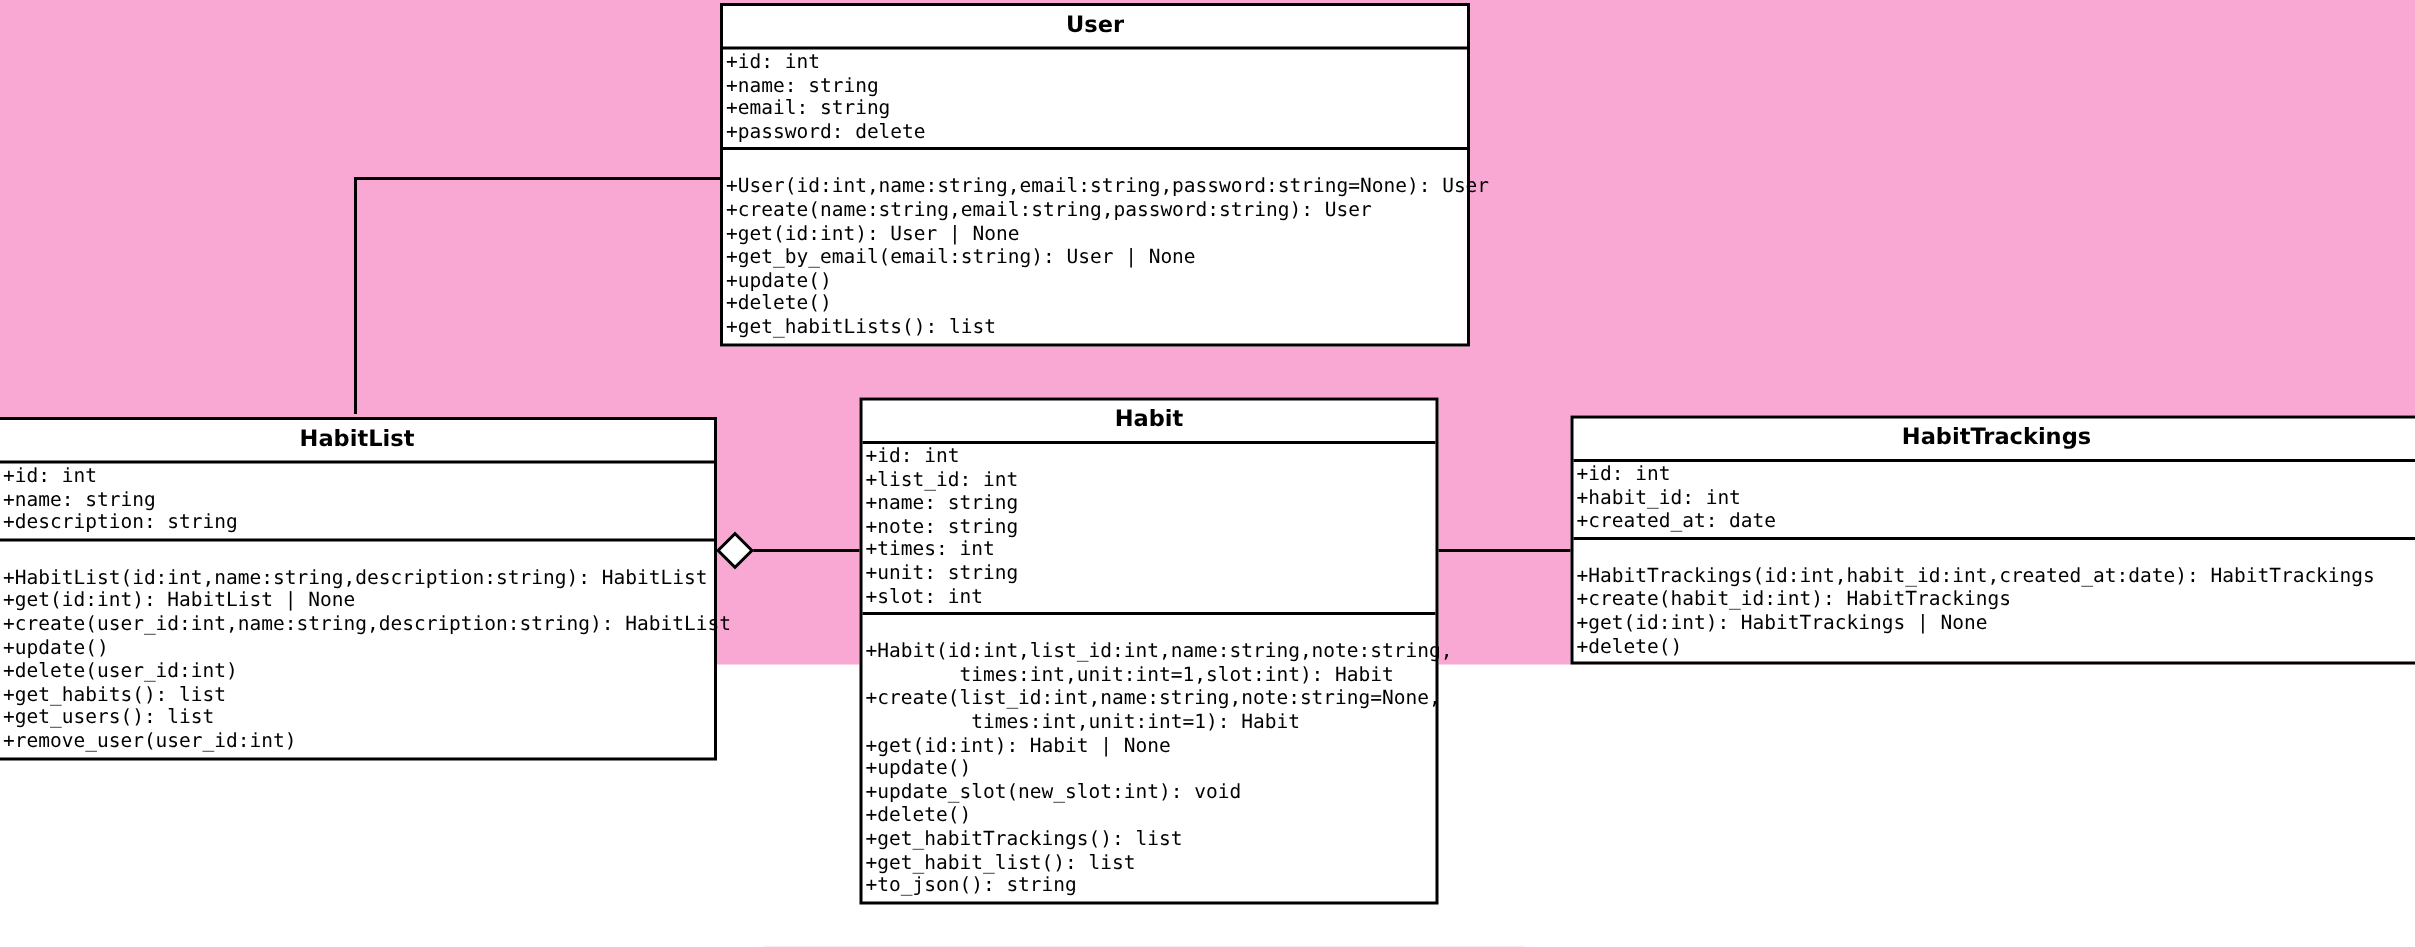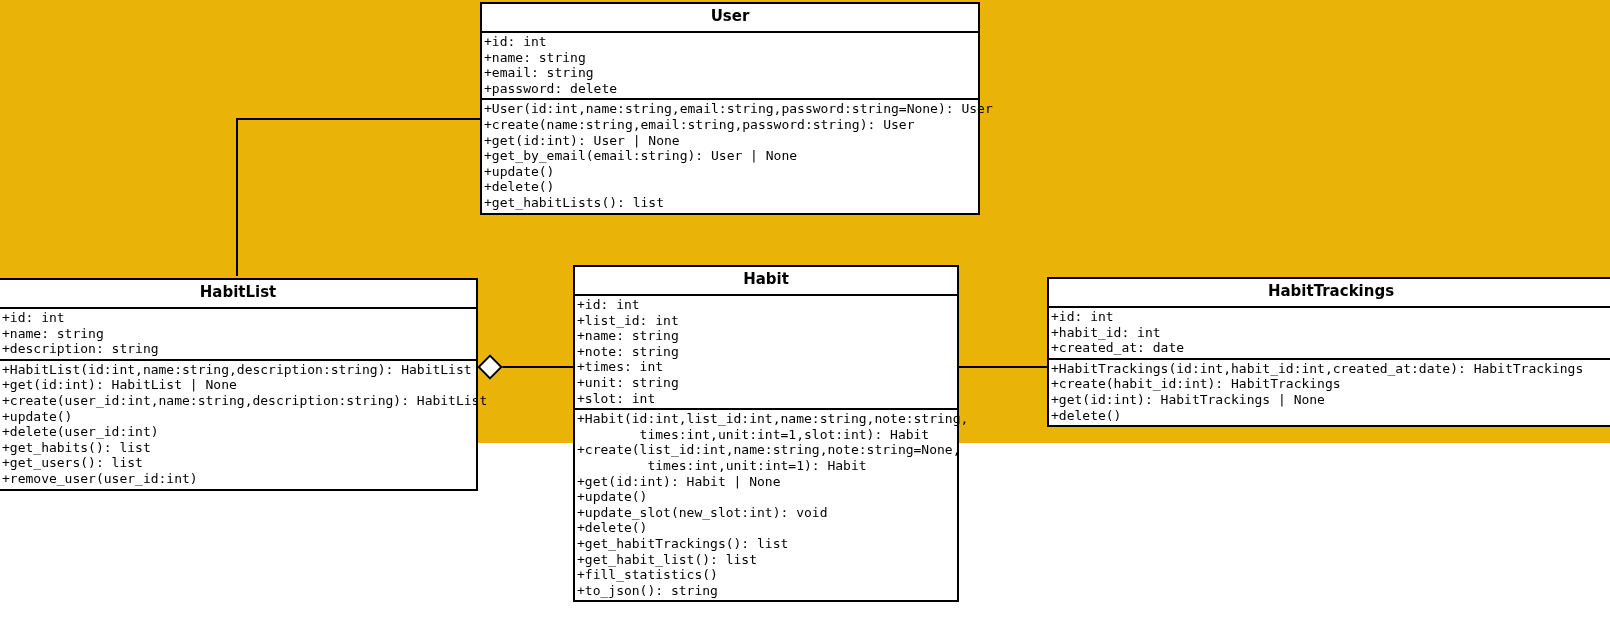--- a/index.html
+++ b/index.html
@@ -10,21 +10,21 @@
   body {
     font-family: "Liberation Sans", sans-serif;
     width: 1610px;
     height: 631px;
     overflow: hidden;
   }
   #canvas {
     position: relative;
     width: 1610px;
     height: 443px;
-    background: #eab308;
+    background: #f9a8d4;
   }
 
   
   .uml-class {
     position: absolute;
     box-sizing: border-box;
     background: #ffffff;
     border: 2px solid #000000;
     overflow: visible;
   }
@@ -40,20 +40,21 @@
     white-space: nowrap;
     overflow: hidden;
   }
   .uml-section {
     border-bottom: 2px solid #000000;
     padding: 1px 0 2px 0;
     overflow: visible;
   }
   .uml-section.last {
     border-bottom: none;
+    margin-top: 16px;
   }
   .uml-row {
     font-family: "DejaVu Sans Mono", "Liberation Mono", monospace;
     font-size: 13px;
     line-height: 15.6px;
     color: #000000;
     white-space: pre;
     padding-left: 2px;
     height: 15.6px;
     overflow: visible;
@@ -143,21 +144,20 @@
       <div class="uml-row">+Habit(id:int,list_id:int,name:string,note:string,</div>
       <div class="uml-row">        times:int,unit:int=1,slot:int): Habit</div>
       <div class="uml-row">+create(list_id:int,name:string,note:string=None,</div>
       <div class="uml-row">         times:int,unit:int=1): Habit</div>
       <div class="uml-row">+get(id:int): Habit | None</div>
       <div class="uml-row">+update()</div>
       <div class="uml-row">+update_slot(new_slot:int): void</div>
       <div class="uml-row">+delete()</div>
       <div class="uml-row">+get_habitTrackings(): list</div>
       <div class="uml-row">+get_habit_list(): list</div>
-      <div class="uml-row">+fill_statistics()</div>
       <div class="uml-row">+to_json(): string</div>
     </div>
   </div>
 
   <div class="uml-class" style="left:1047px; top:277px; width:568px;">
     <div class="uml-title">HabitTrackings</div>
     <div class="uml-section">
       <div class="uml-row">+id: int</div>
       <div class="uml-row">+habit_id: int</div>
       <div class="uml-row">+created_at: date</div>

